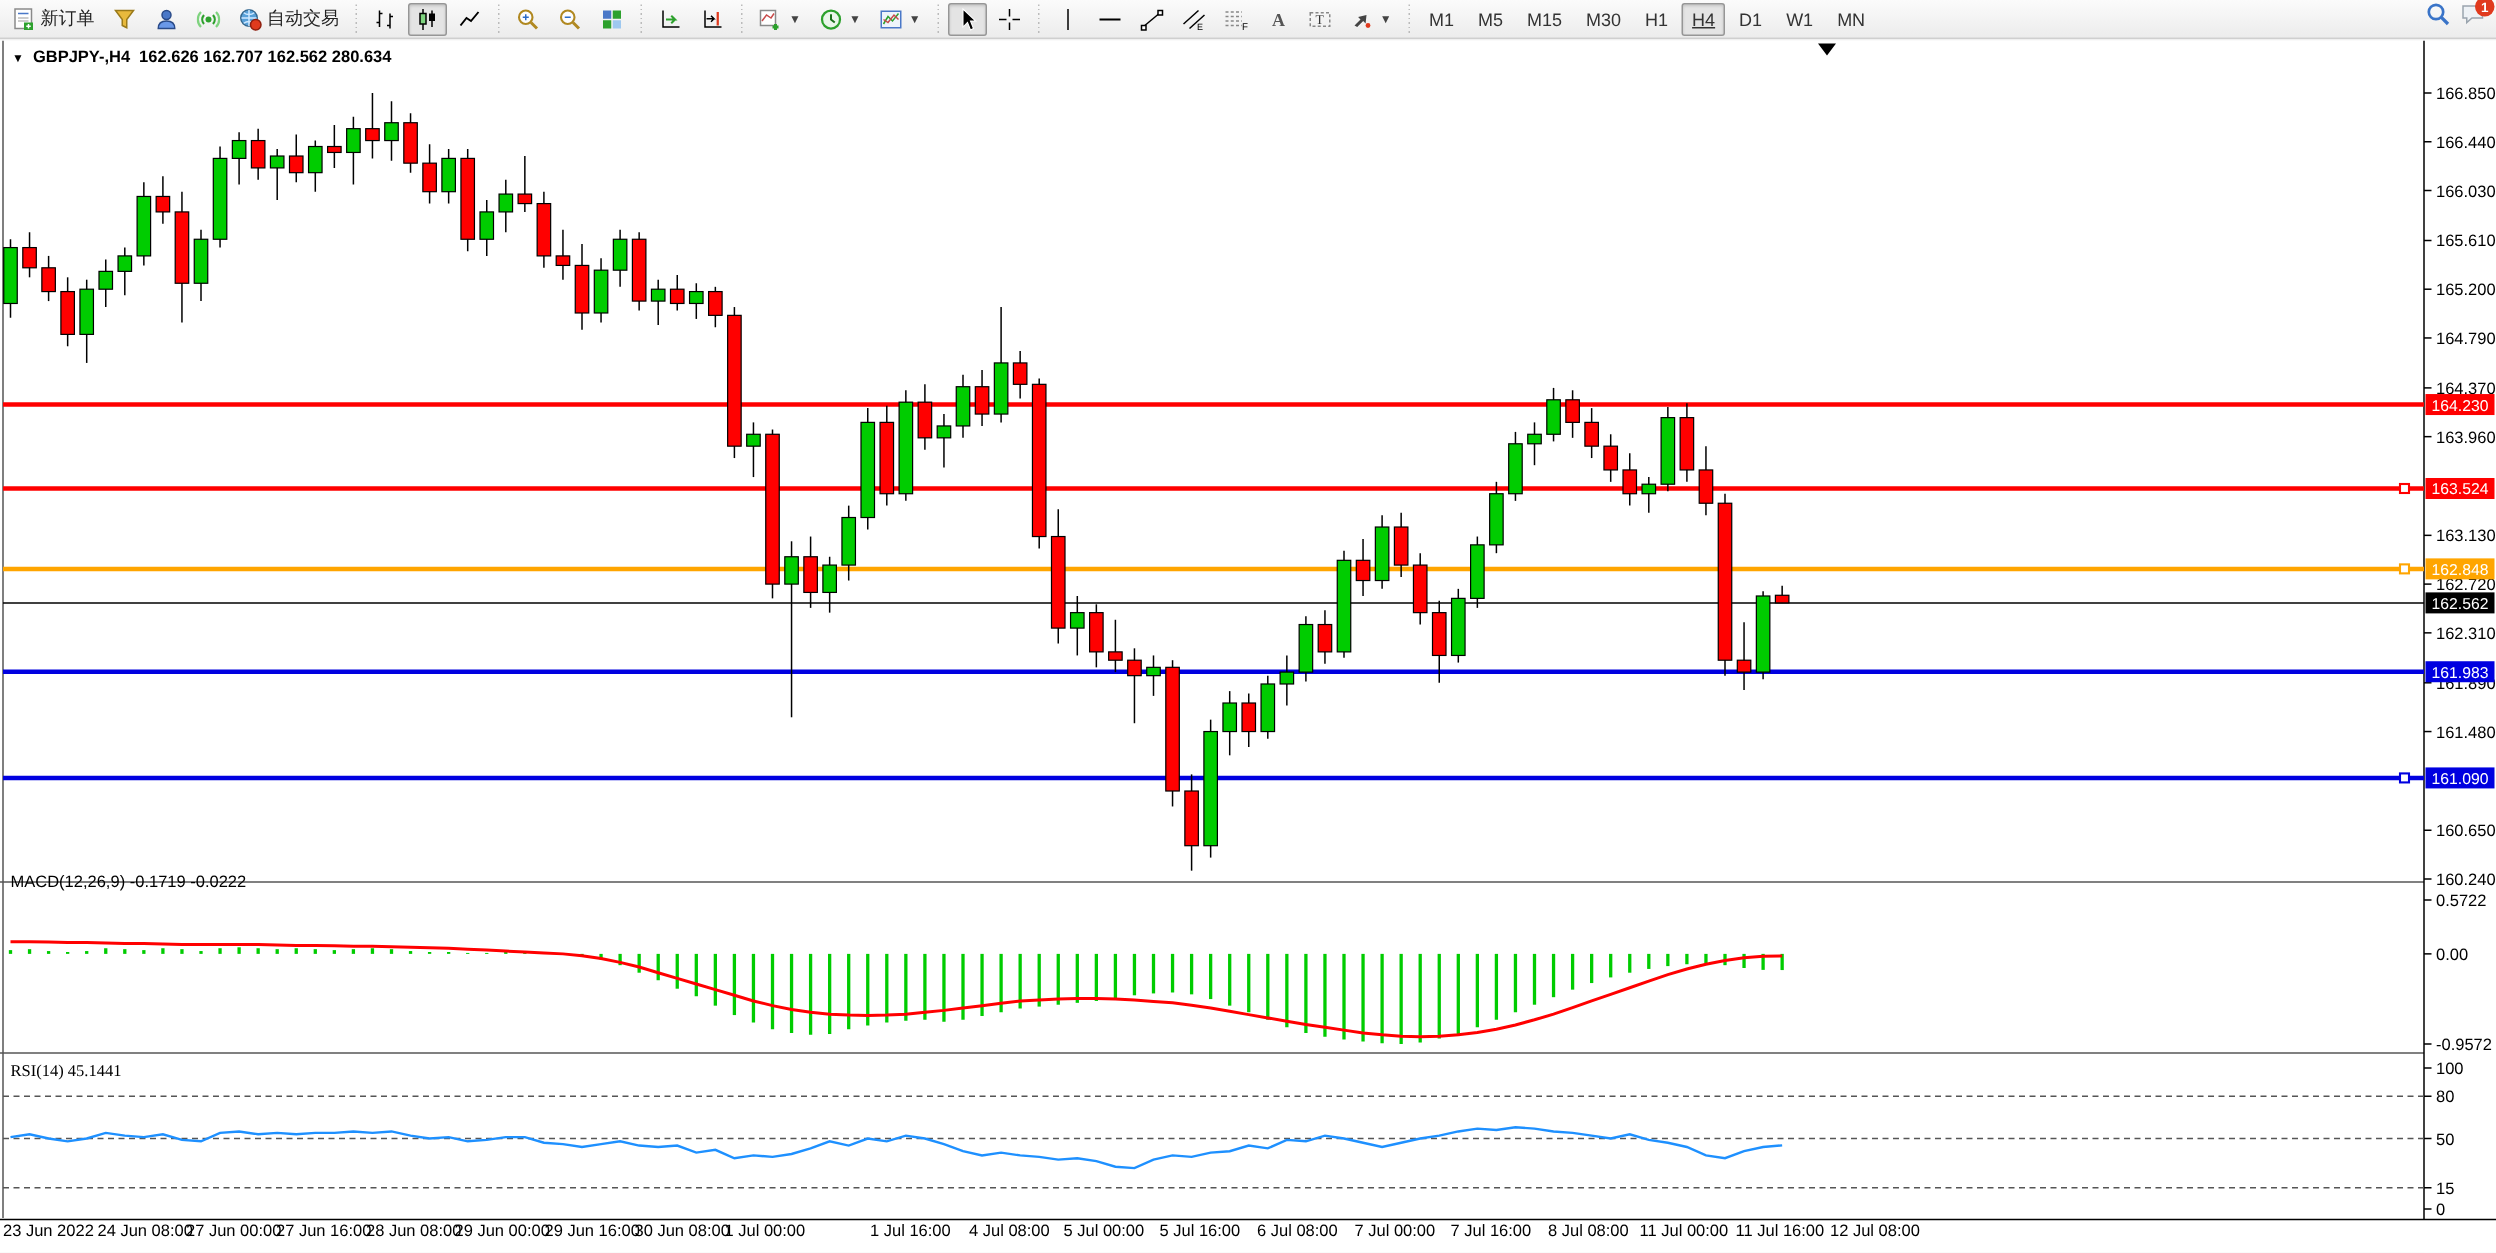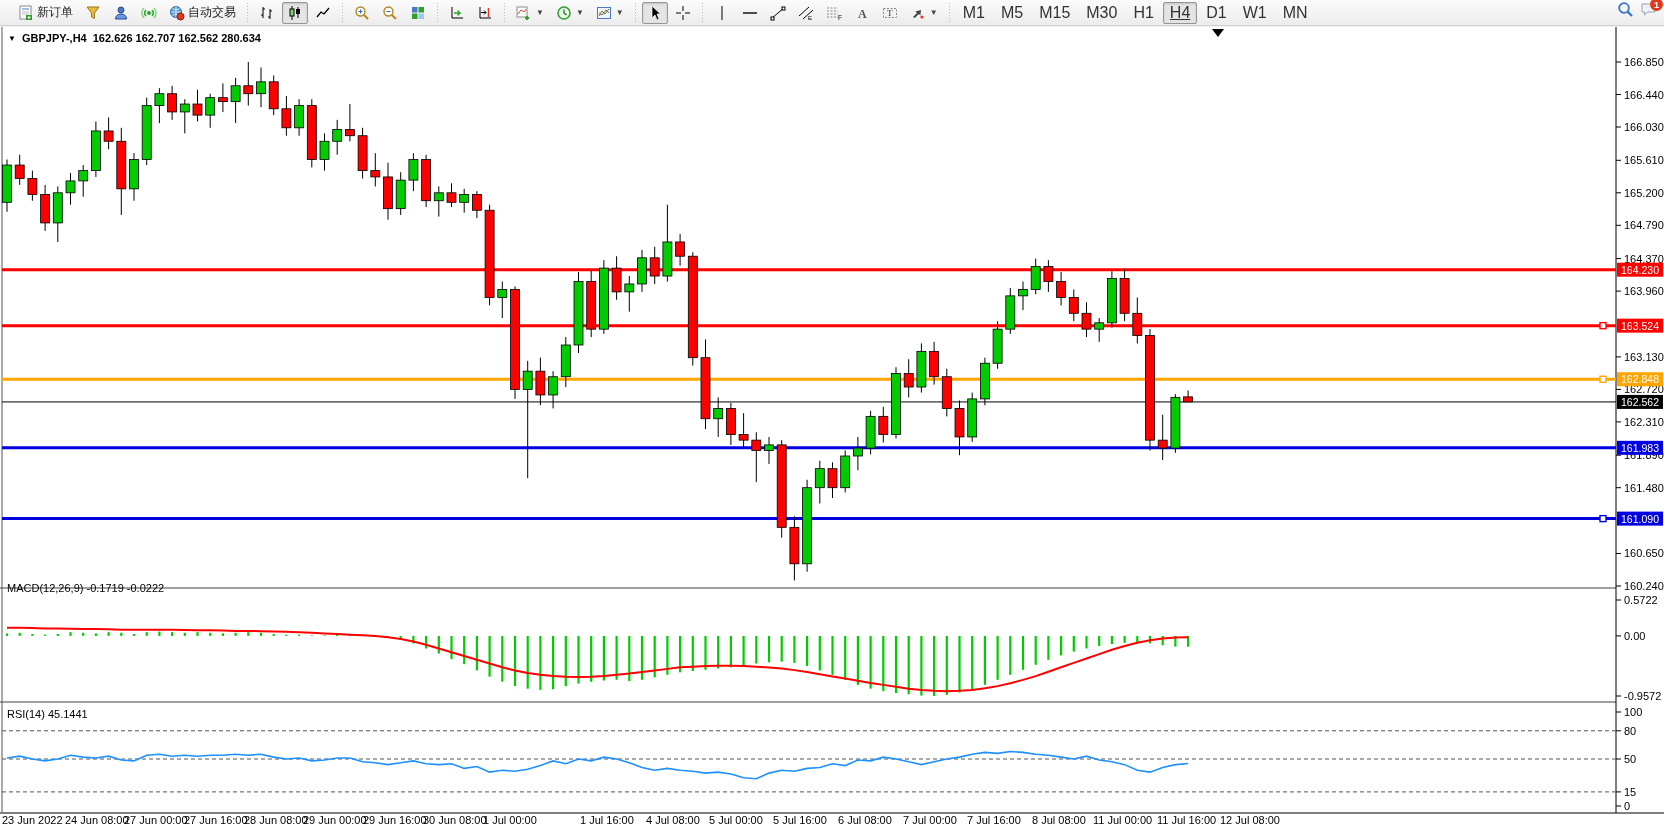--- a/index.html
+++ b/index.html
@@ -1,46 +1,46 @@
 <!DOCTYPE html>
 <html><head>
 <meta charset="utf-8">
 <style>
   * { margin:0; padding:0; box-sizing:border-box; }
   html,body { width:1664px; height:835px; overflow:hidden; background:#f0f0f0;
               font-family:"Liberation Sans", sans-serif; }
   
   #toolbar { position:absolute; left:0; top:0; width:1664px; height:26px;
              background:linear-gradient(#fbfbfb,#ececec); border-bottom:1px solid #cfcfcf;
-             display:flex; align-items:center; padding-left:12px; white-space:nowrap; }
+             display:flex; align-items:center; padding-left:2px; white-space:nowrap; }
   .tb-group { display:flex; align-items:center; }
   .grip { width:7px; height:20px; margin:0 2px;
           background:repeating-linear-gradient(#bbb 0 1px, transparent 1px 3px);
           background-size:1px 100%; background-repeat:no-repeat; background-position:3px 0; }
   .tb-btn { display:inline-flex; align-items:center; gap:3px; height:22px; padding:0 4px;
             margin:0 1px; border:1px solid transparent; border-radius:2px; cursor:default;
             font-size:12px; color:#222; }
   .tb-btn.pressed { background:#e4e4e4; border:1px solid #969696;
                     box-shadow:inset 0 1px 2px rgba(0,0,0,.15);text-decoration:underline; }
   .tb-btn svg { display:block; }
   .dd-caret { font-size:8px; color:#444; margin-left:1px; }
-  .tf-btn { padding:0 6px; font-size:16px; color:#333; }
+  .tf-btn { padding:0 6px; font-size:12px; color:#333; }
   #tb-right { position:absolute; right:6px; top:1px; display:flex; align-items:center; gap:6px; }
   .chat-wrap { position:relative; }
   .chat-badge { position:absolute; top:-3px; right:-5px; min-width:13px; height:13px;
                 background:#e03a1e; border-radius:8px; color:#fff; font-size:9px; font-weight:bold;
                 display:flex; align-items:center; justify-content:center; padding:0 2px; }
   
   #chart-region { position:absolute; left:0; top:27px; width:1664px; height:808px; background:#fff; }
   #chart-svg { position:absolute; left:0; top:0; }
   .overlay-label { position:absolute; font-size:11px; color:#000; z-index:5; pointer-events:none; }
   #chart-title { left:8px; top:5px; font-weight:bold; display:flex; gap:6px; align-items:center; }
   #chart-title .tri { font-size:8px; }
   #macd-label { left:7px; top:555px; }
-  #rsi-label  { left:7px; top:681px; }
+  #rsi-label  { left:7px; top:681px;font-family:Liberation Serif, serif; }
 </style>
 </head>
 <body>
 
 <div id="toolbar">
     <div class="tb-group">
       <div class="tb-btn">
         <span>
           <svg width="16" height="16">
             <rect x="2" y="1" width="11" height="13" fill="#fff" stroke="#8a8a8a"></rect>

